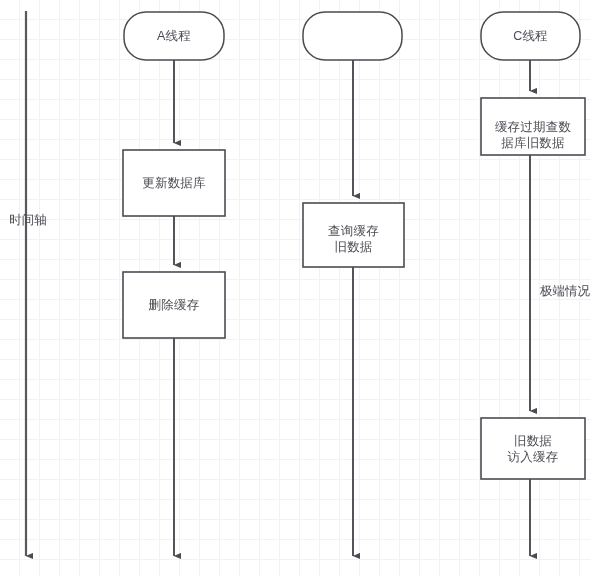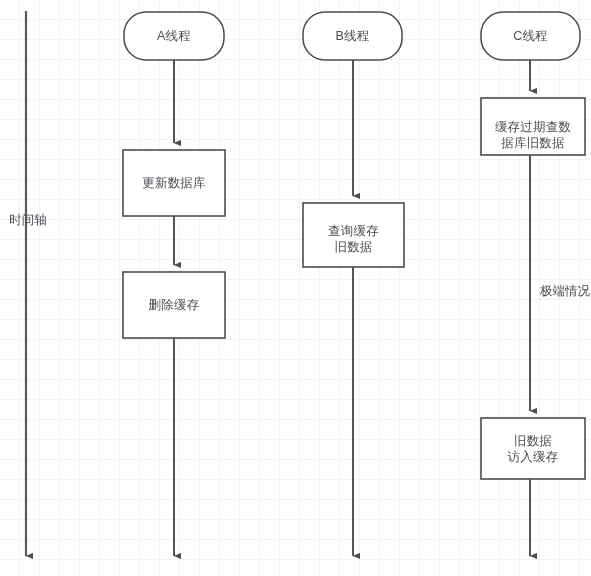--- a/index.html
+++ b/index.html
@@ -98,21 +98,20 @@
     <rect x="481" y="98" width="104" height="57" fill="#ffffff" stroke="#4b4b53" stroke-width="1.6"></rect>
     <rect x="481" y="418" width="104" height="61" fill="#ffffff" stroke="#4b4b53" stroke-width="1.6"></rect>
   </svg>
 
   <div class="edge-label" style="left:8px; top:213px; width:40px;">时间轴</div>
 
   <div class="node-label" style="left:124px; top:12px; width:100px; height:48px;border-radius:7px;">A线程</div>
   <div class="node-label" style="left:123px; top:272px; width:102px; height:66px;">删除缓存</div>
   <div class="node-label" style="left:123px; top:150px; width:102px; height:66px;">更新数据库</div>
 
-  <div class="node-label" style="left:303px; top:12px; width:99px; height:48px;">B线程</div>
   <div class="node-label" style="left:303px; top:203px; width:101px; height:72px;">查询缓存
 旧数据</div>
 
   <div class="node-label" style="left:481px; top:12px; width:99px; height:48px;">C线程</div>
   <div class="node-label" style="left:481px; top:98px; width:104px; height:74px;">缓存过期查数
 据库旧数据</div>
   <div class="node-label" style="left:481px; top:418px; width:104px; height:61px;">旧数据
 访入缓存</div>
 
   <div class="edge-label" style="left:503px; top:284px; width:60px;margin-left:32px;">极端情况</div>

